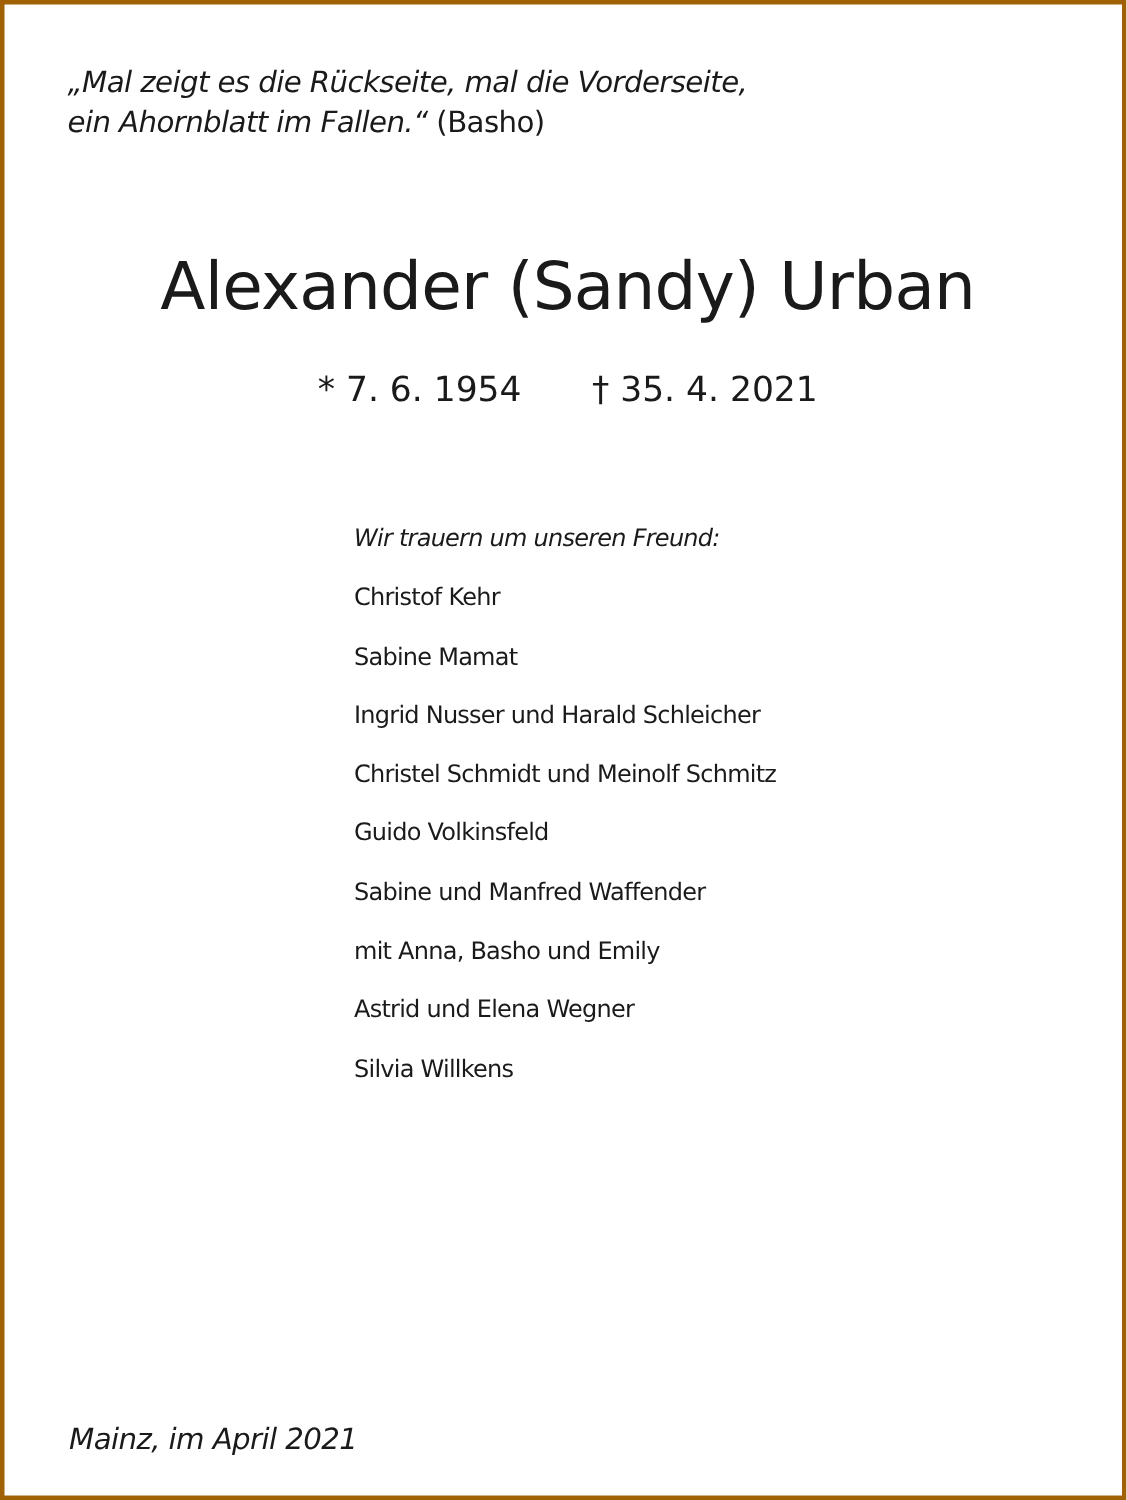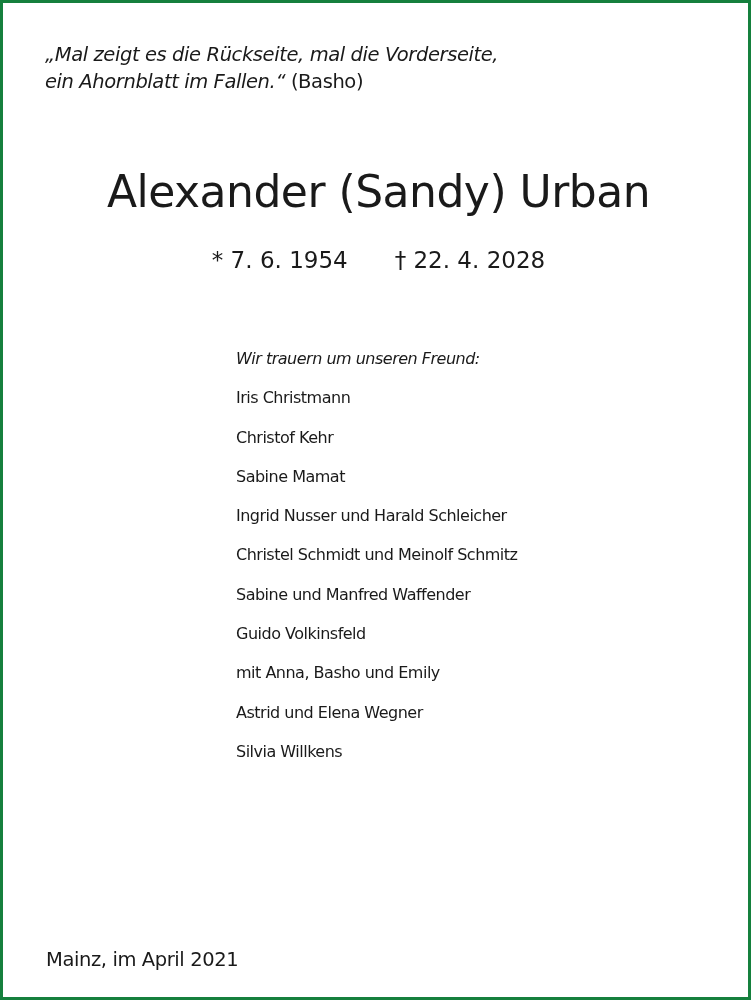--- a/index.html
+++ b/index.html
@@ -1,57 +1,56 @@
 <!DOCTYPE html>
 <html><head>
 <meta charset="utf-8">
 <style>
   html, body { margin: 0; padding: 0; background: #ffffff; }
   body { width: 751px; height: 1000px; position: relative; overflow: hidden; }
   .frame {
     position: absolute; left: 0; top: 0; width: 751px; height: 1000px;
-    box-sizing: border-box; border: 3px solid #15803d; background: #ffffff;
+    box-sizing: border-box; border: 3px solid #a16207; background: #ffffff;
   }
   .txt { position: absolute; font-family: "DejaVu Sans", sans-serif; color: #1a1a1a; white-space: nowrap; }
   .quote { left: 42px; top: 38px; font-size: 19.5px; line-height: 27px; letter-spacing: -0.4px; }
   .quote .it { font-style: italic; }
   .name { left: 0; width: 751px; text-align: center; top: 161px; font-size: 44px; line-height: 56px; letter-spacing: -0.5px; }
   .dates { left: 0; width: 751px; top: 241px; font-size: 23px; line-height: 32px; text-align: center; }
   .dates span { display: inline-block; }
   .dates .birth { margin-right: 47px; }
   .list { left: 233px; top: 336px; font-size: 16px; line-height: 39.3px; letter-spacing: -0.5px; }
   .list .intro { font-style: italic; }
   .list div { height: 39.3px; }
-  .footer { left: 43px; top: 943px; font-size: 19.5px; line-height: 28px; letter-spacing: -0.4px; }
+  .footer { left: 43px; top: 943px; font-size: 19.5px; line-height: 28px; letter-spacing: -0.4px; font-style: italic; }
 </style>
 </head>
 <body>
 
 <div class="frame">
 
   <div class="txt quote">
     <div class="it">„Mal zeigt es die Rückseite, mal die Vorderseite,</div>
     <div><span class="it">ein Ahornblatt im Fallen.“</span><span> (Basho)</span></div>
   </div>
 
   <div class="txt name">Alexander (Sandy) Urban</div>
 
   <div class="txt dates">
-    <span class="birth">* 7. 6. 1954</span><span class="death">† 22. 4. 2028</span>
+    <span class="birth">* 7. 6. 1954</span><span class="death">† 35. 4. 2021</span>
   </div>
 
   <div class="txt list">
     <div class="intro">Wir trauern um unseren Freund:</div>
-    <div>Iris Christmann</div>
     <div>Christof Kehr</div>
     <div>Sabine Mamat</div>
     <div>Ingrid Nusser und Harald Schleicher</div>
     <div>Christel Schmidt und Meinolf Schmitz</div>
+    <div>Guido Volkinsfeld</div>
     <div>Sabine und Manfred Waffender</div>
-    <div>Guido Volkinsfeld</div>
     <div>mit Anna, Basho und Emily</div>
     <div>Astrid und Elena Wegner</div>
     <div>Silvia Willkens</div>
   </div>
 
   <div class="txt footer">Mainz, im April 2021</div>
 
 </div>
 
 </body></html>

